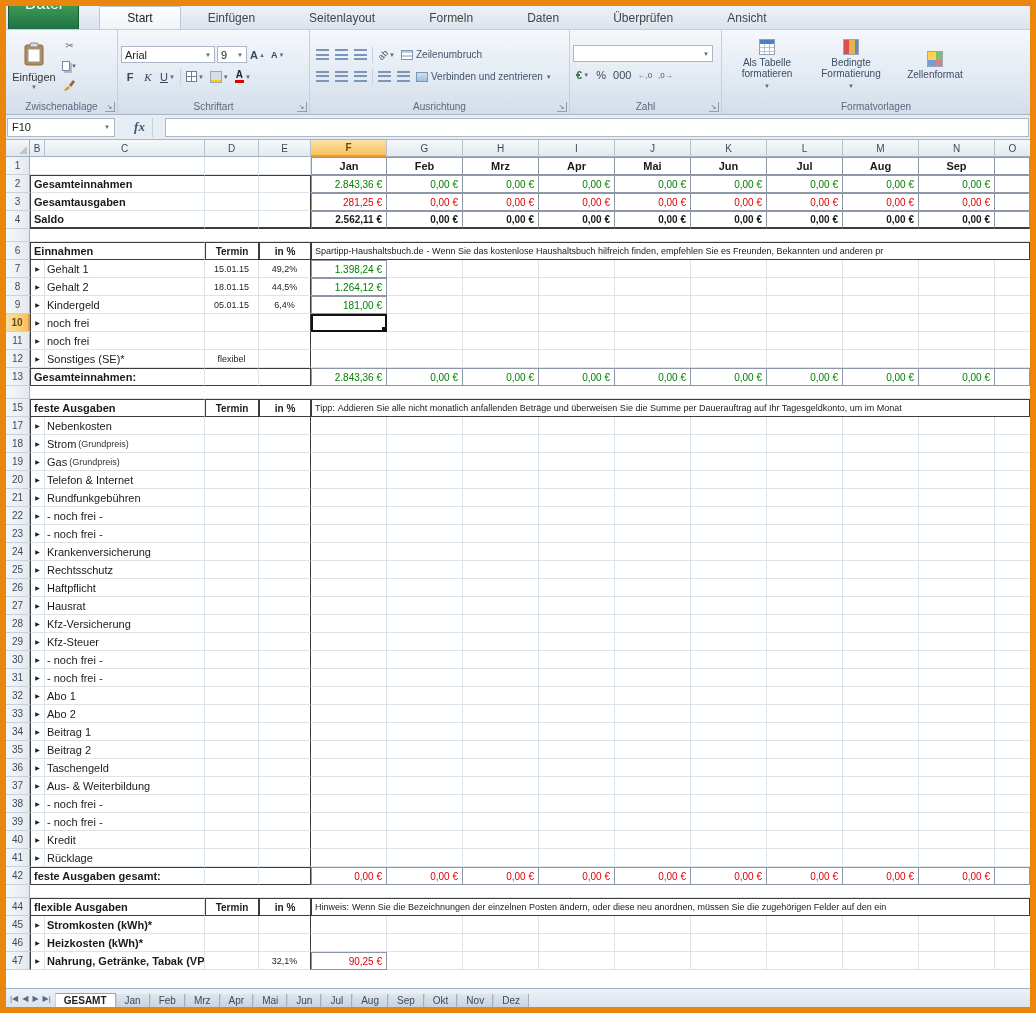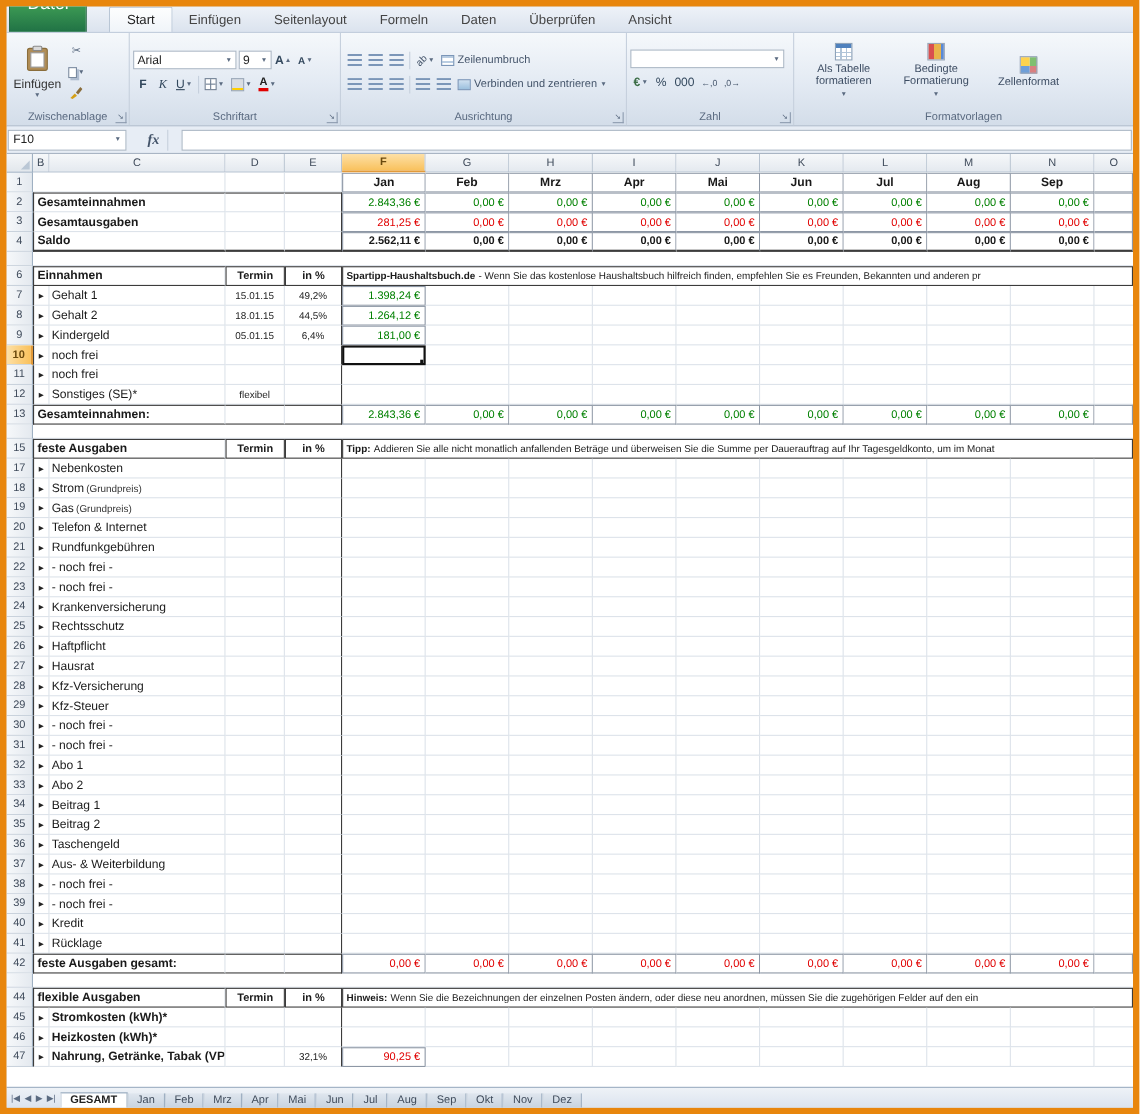--- a/index.html
+++ b/index.html
@@ -4,21 +4,21 @@
 <style>
   *{box-sizing:border-box;margin:0;padding:0}
   body{width:1036px;height:1013px;font-family:"Liberation Sans",sans-serif;overflow:hidden}
   .frame{width:1036px;height:1013px;background:#E8860D;padding:6px}
   .app{width:1024px;height:1001px;background:#dbe3ee;display:flex;flex-direction:column;overflow:hidden}
 
   
   .tabstrip{height:23px;background:linear-gradient(#eef2f8,#dbe3ee);display:flex;align-items:flex-end;padding-left:2px;flex-shrink:0}
   .file-tab{background:linear-gradient(#4cb05c,#207245);color:#fff;font-size:16px;padding:3px 16px 16px;border-radius:2px 2px 0 0;margin-right:20px;border:1px solid #1a5c38;border-bottom:none}
   .rtabs{display:flex;align-items:flex-end;height:100%}
-  .rtab{font-size:12px;color:#444;padding:4px 15px}
+  .rtab{font-size:12px;color:#444;padding:4px 27px}
   .rtab.active{background:linear-gradient(#fdfefe,#f0f4f9);border:1px solid #b9c6d5;border-bottom:none;border-radius:2px 2px 0 0;color:#222}
 
   
   .ribbon{height:86px;background:linear-gradient(#f5f8fb,#e3eaf3 55%,#d3dde9);border-top:1px solid #c3cedd;border-bottom:1px solid #aab6c5;display:flex;flex-shrink:0;overflow:hidden}
   .rgroup{display:flex;flex-direction:column;border-right:1px solid #c6d0dd;padding:2px 3px 0;position:relative;flex-shrink:0}
   .gbody{flex:1;display:flex;flex-direction:column;justify-content:center}
   .glabel{height:15px;font-size:10px;color:#5a6a80;display:flex;align-items:center;justify-content:center;padding-bottom:1px}
   .launcher{position:absolute;right:2px;bottom:2px;width:10px;height:10px;border-right:1px solid #8d9cb0;border-bottom:1px solid #8d9cb0;font-size:7px;line-height:9px;color:#5a6a80;text-align:center}
   .frow{display:flex;align-items:center;height:22px}
   .sbtn{min-width:18px;height:18px;display:flex;align-items:center;justify-content:center;border:1px solid transparent;border-radius:2px;font-size:11px;color:#34495e;gap:1px;padding:0 2px}
@@ -90,21 +90,21 @@
   .w-b{width:15px}.w-c{width:160px}.w-bc{width:175px;padding-left:3px}.w-d{width:54px}.w-e{width:52px}.w-v{width:76px}.w-o{width:35px;border-right:none}
   .fillrest{flex:1 1 auto;border-right:none}
   .bold{font-weight:bold}
   .val{justify-content:flex-end;font-size:10px;padding-right:4px}
   .boxed{border:1px solid #8d97a5;border-left:none;background:#fff}
   .boxed.first{border-left:1px solid #8d97a5}
   .month{justify-content:center;font-weight:bold;font-size:11px}
   .hdrcell{justify-content:center;font-size:10px;font-weight:bold}
   .tv{justify-content:center;font-size:9px;color:#222}
   .note{font-size:9px;padding:0 3px}
-  .nb{font-weight:bold;margin-right:3px}
+  .nb{font-weight:normal;margin-right:3px}
   .dark{border:1px solid #3c3c3c}
   .secL{border-left:1px solid #3c3c3c}
   .secR{border-right:1px solid #3c3c3c}
   .secT{border-top:1px solid #3c3c3c}
   .secB{border-bottom:1px solid #3c3c3c}
   .heavyB{border-bottom:2px solid #3c3c3c}
   .arrow{font-size:6px;color:#222;margin:0 auto}
   .small{font-size:9px;color:#333;margin-left:2px}
   .activecell{border:2px solid #111;position:relative;background:#fff}
   .activecell::after{content:"";position:absolute;right:0;bottom:0;width:3px;height:3px;background:#111}

